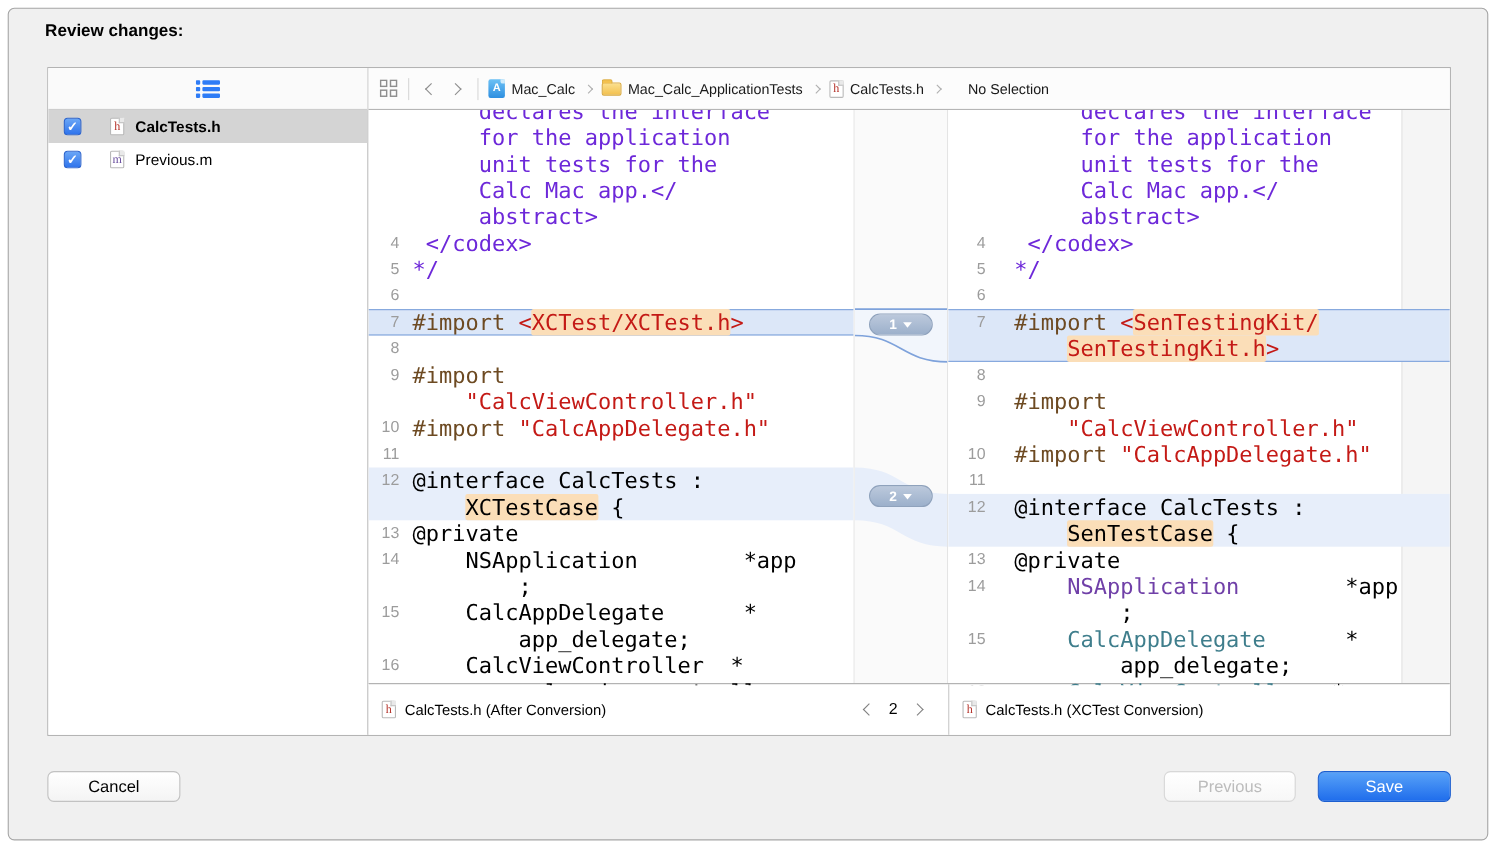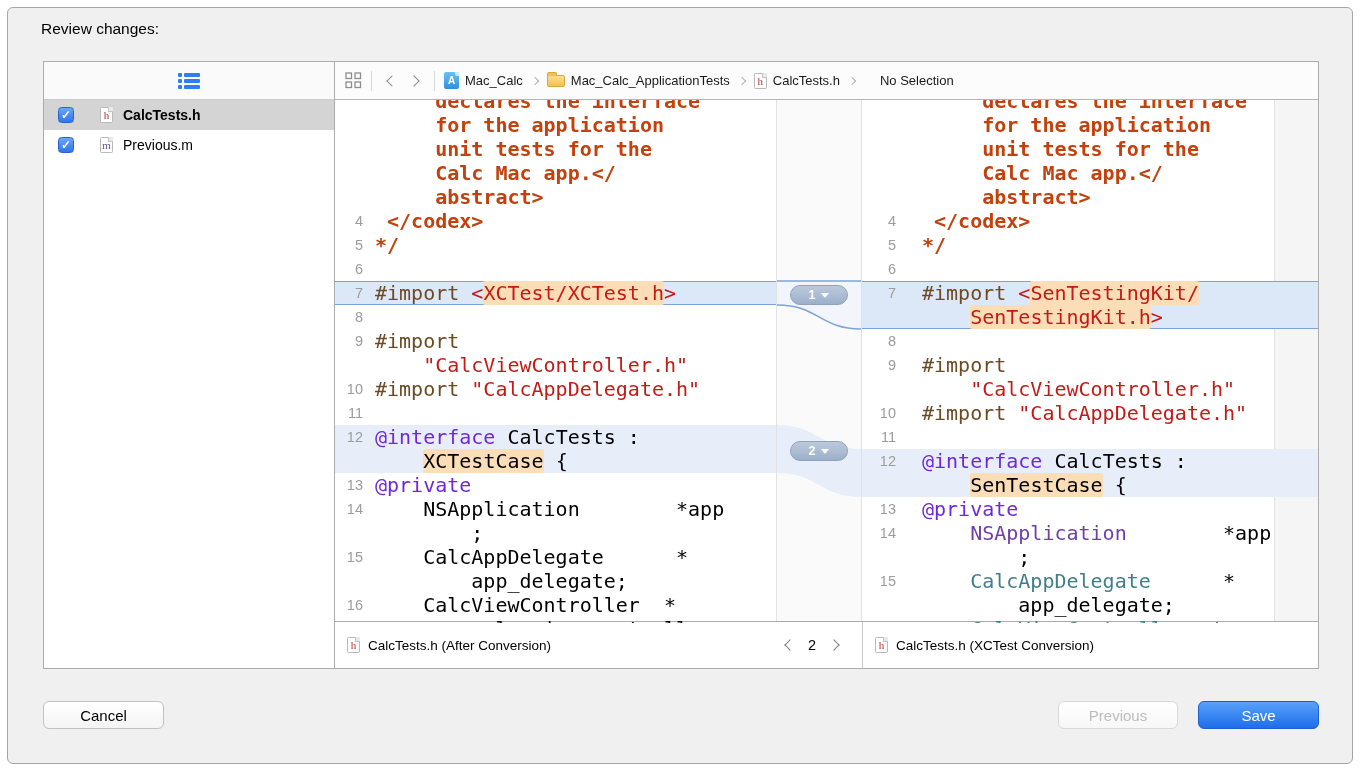--- a/index.html
+++ b/index.html
@@ -1,21 +1,21 @@
 <!DOCTYPE html>
 <html><head>
 <meta charset="utf-8">
 <style>
   * { margin:0; padding:0; box-sizing:border-box; }
   html,body { width:1360px; height:771px; background:#FFFFFF; font-family:"Liberation Sans", sans-serif; overflow:hidden; }
 
   .dialog { position:absolute; left:7px; top:7px; width:1346px; height:757px;
             background:#F0F0F0; border:1px solid #A5A5A5; border-radius:6px; }
 
-  .review-title { position:absolute; left:33px; top:12px; font-size:15.5px; color:#000; }
+  .review-title { position:absolute; left:33px; top:12px; font-size:15.5px; color:#000;font-weight:bold; }
 
   .content-box { position:absolute; left:35px; top:53px; width:1276px; height:608px;
                  background:#FFFFFF; border:1px solid #ACACAC; }
 
   
   .sidebar { position:absolute; left:0; top:0; width:291px; height:100%;
              border-right:1px solid #ACACAC; background:#FFFFFF; }
   .sidebar-header { height:38px; background:#FAFAFA; border-bottom:1px solid #CDCDCD;
                     display:flex; align-items:center; justify-content:center; }
   .file-row { height:30px; display:flex; align-items:center; padding-left:14px; }
@@ -76,24 +76,24 @@
 
   .rows { position:absolute; left:0; right:0; top:-11px; z-index:2; }
   .crow { height:24px; display:flex; white-space:pre; }
   .ln { flex:none; text-align:right; color:#9C9C9C; font-size:14.5px; line-height:24px; }
   .pane.left  .ln { width:36px; padding-right:8px; }
   .pane.right .ln { width:44px; padding-right:10px; }
   .codeline { font-family:"DejaVu Sans Mono", monospace; font-size:20px; line-height:24px; }
   .pane.left  .codeline { padding-left:4px; }
   .pane.right .codeline { padding-left:16px; }
 
-  .c-cmt { color:#c2410c;font-weight:bold; }
+  .c-cmt { color:#6d28d9; }
   .c-pre { color:#6D4A22;margin-top:20px; }
   .c-str { color:#C41A16; }
-  .c-kw  { color:#6d28d9;margin-top:32px; }
+  .c-kw  { color:#000000;margin-top:32px; }
   .c-pln { color:#000000; }
   .c-clsP{ color:#7040A8; }
   .c-clsT{ color:#3F7E8C; }
   .c-hlR { color:#C41A16; background:#FBDEB8; border-radius:2px; }
   .c-hlK { color:#000000; background:#FBDEB8; border-radius:2px; }
 
   .mid svg { position:absolute; left:0; top:0; z-index:1; }
   .bubble { position:absolute; left:13px; width:58px; height:20px; border-radius:10px; z-index:3;
             background:linear-gradient(#BCC9DC,#9CB0CB); border:1px solid #8FA2BC;
             display:flex; align-items:center; justify-content:center; gap:6px; }

